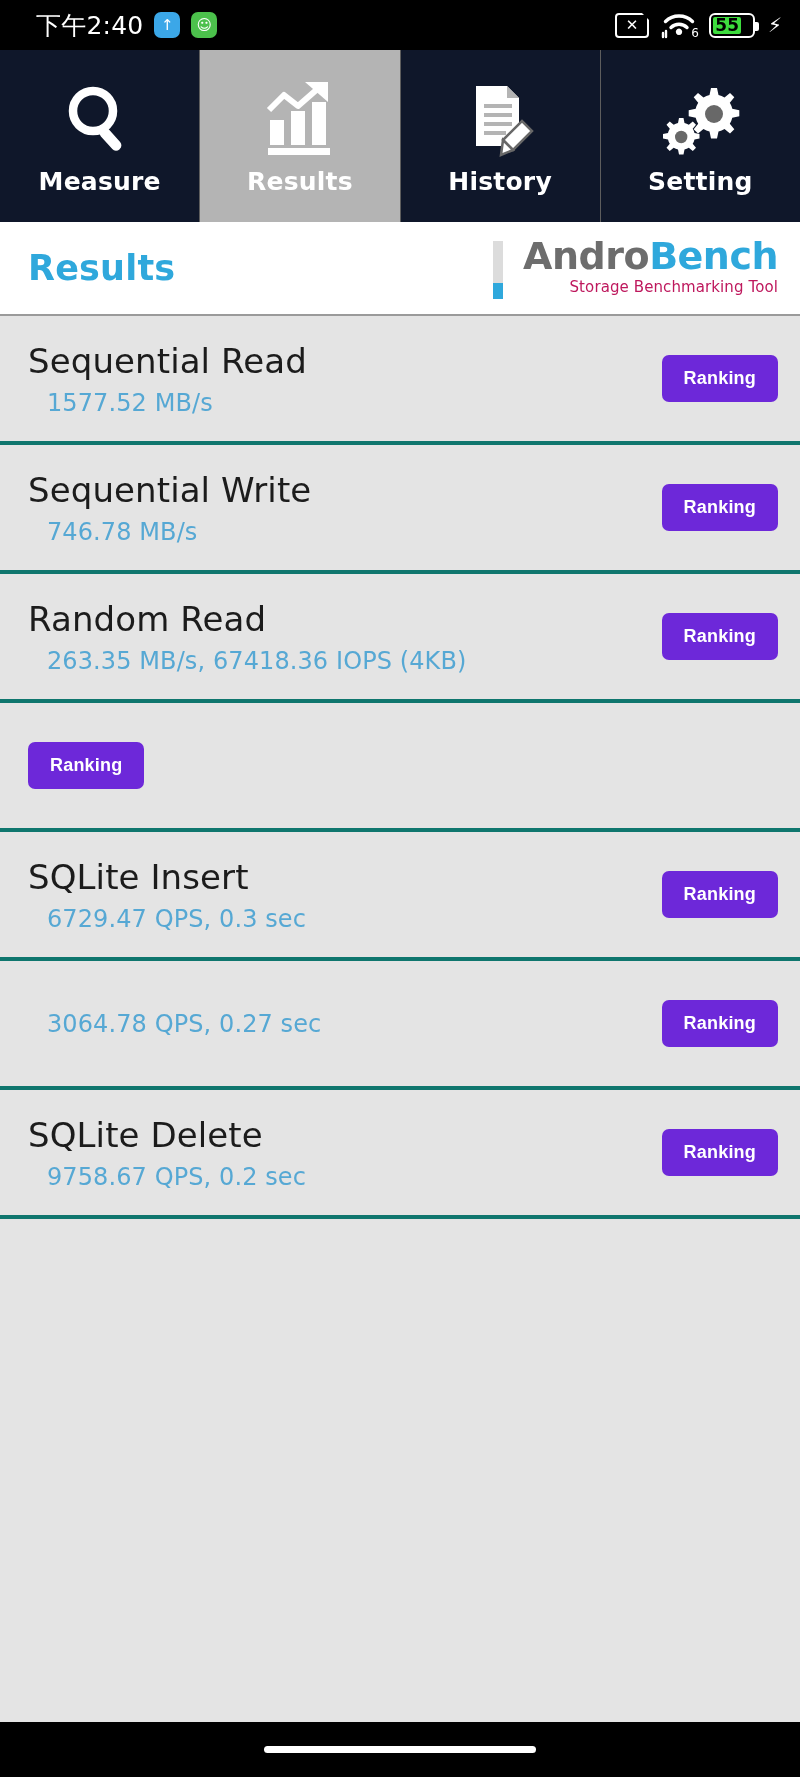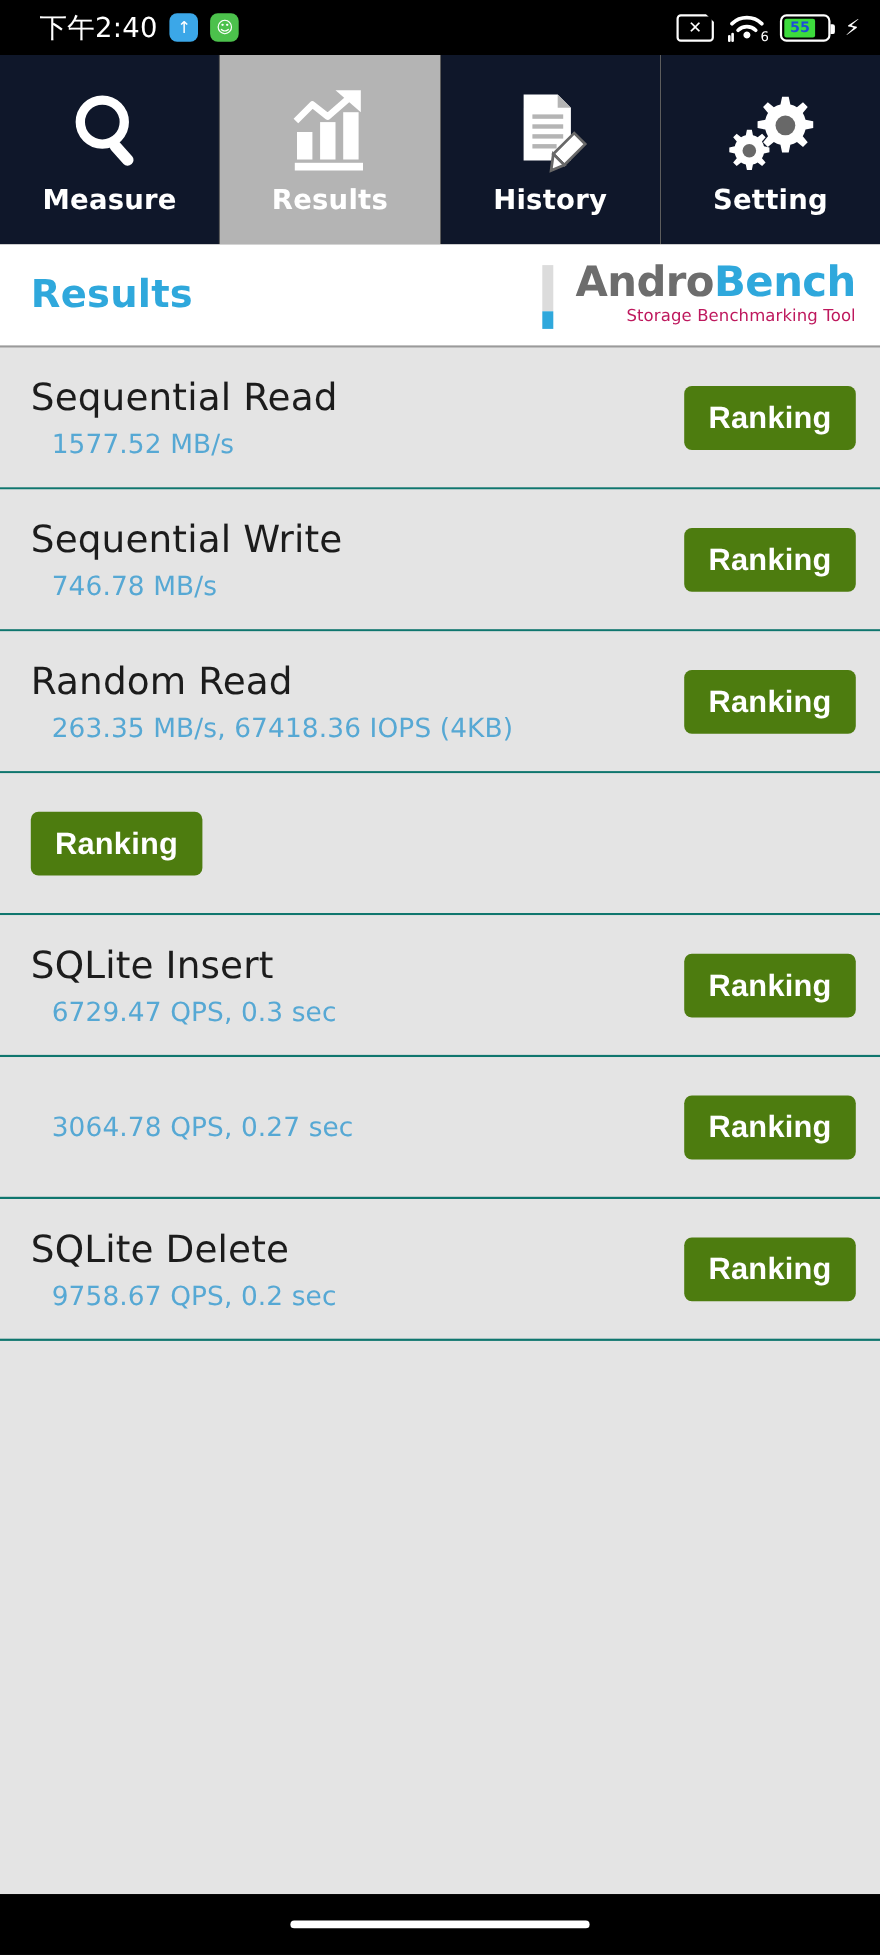--- a/index.html
+++ b/index.html
@@ -48,21 +48,21 @@
     width:46px; height:25px; border:2.5px solid #fff; border-radius:6px;
     position:relative; display:flex; align-items:center; padding:2px;
   }
   .batt::after {
     content:""; position:absolute; right:-6px; top:7px;
     width:4px; height:9px; background:#fff; border-radius:0 2px 2px 0;
   }
   .batt-fill {
     background:#3ddc3d; height:100%; width:75%; border-radius:2px;
     display:flex; align-items:center; justify-content:center;
-    font-size:13px; font-weight:bold; color:#1d4ed8;text-align:right;
+    font-size:17px; font-weight:bold; color:#000000;text-align:right;
   }
   .bolt { font-size:20px; color:#fff; margin-left:2px; }
 
   
   .tabbar { display:flex; height:172px; flex:0 0 auto; }
   .tab {
     flex:1; background:#0f172a;
     display:flex; flex-direction:column;
     align-items:center; justify-content:center;
     gap:6px; cursor:pointer;
@@ -95,29 +95,29 @@
   .logo-andro { color:#6d6d6d; }
   .logo-bench { color:#2fa8dc; }
   .logo-sub { font-size:15px; color:#be185d; margin-top:3px; letter-spacing:0.1px; }
 
   
   .list { background:#e4e4e4; flex:1 1 auto; overflow:hidden; }
   .row {
     height:129px;
     display:flex; align-items:center; justify-content:space-between;
     padding:0 22px 0 28px;
-    border-bottom:2px solid #0f766e;
+    border-bottom:4px solid #0f766e;
     background:#e4e4e4;
   }
   .row-texts { display:flex; flex-direction:column; gap:8px; }
   .row-title { font-size:34px; color:#1c1c1c; letter-spacing:0.1px; }
   .row-value { font-size:24px; color:#56a8d4; letter-spacing:0.1px;margin-left:19px; }
   .rank-btn {
-    background:#4d7c0f; color:#fff;
-    font-size:28px; font-weight:bold;
+    background:#6d28d9; color:#fff;
+    font-size:18px; font-weight:bold;
     padding:13px 22px; border:none; border-radius:7px;
     cursor:pointer; letter-spacing:0.2px;
     white-space:nowrap;
   }
   .list-filler { background:#e4e4e4; flex:1 1 auto; }
 
   
   .navbar {
     height:55px; background:#000; flex:0 0 auto;
     display:flex; align-items:center; justify-content:center;

